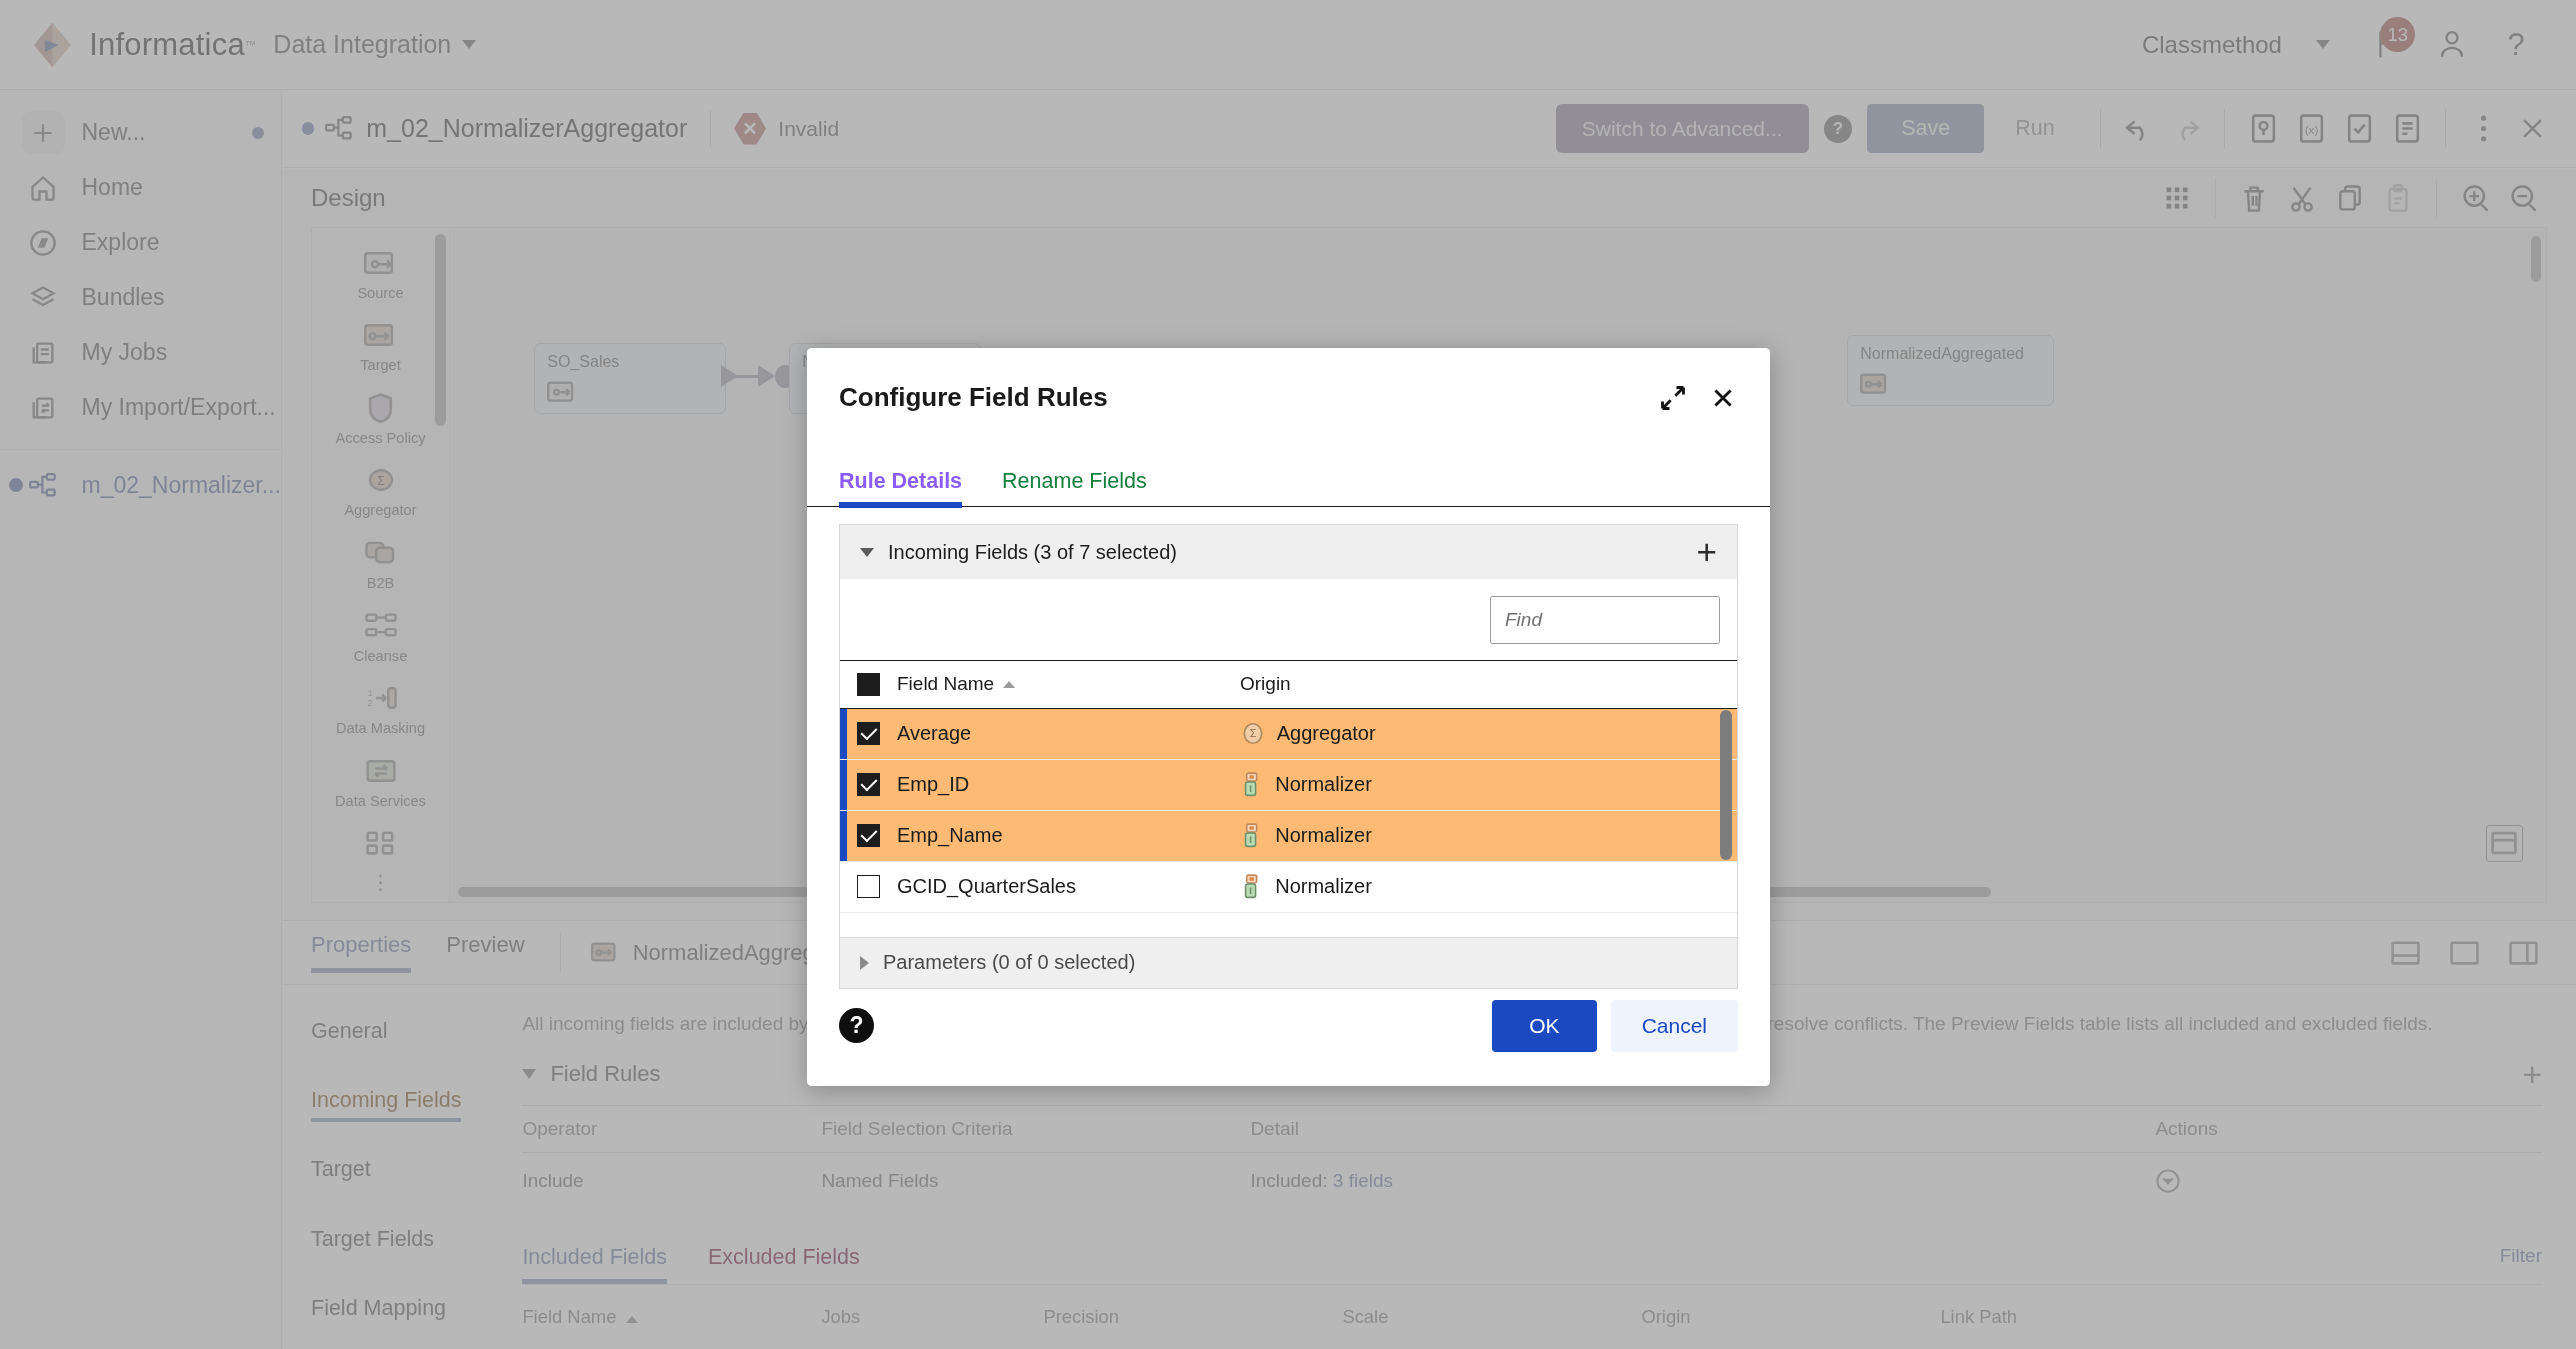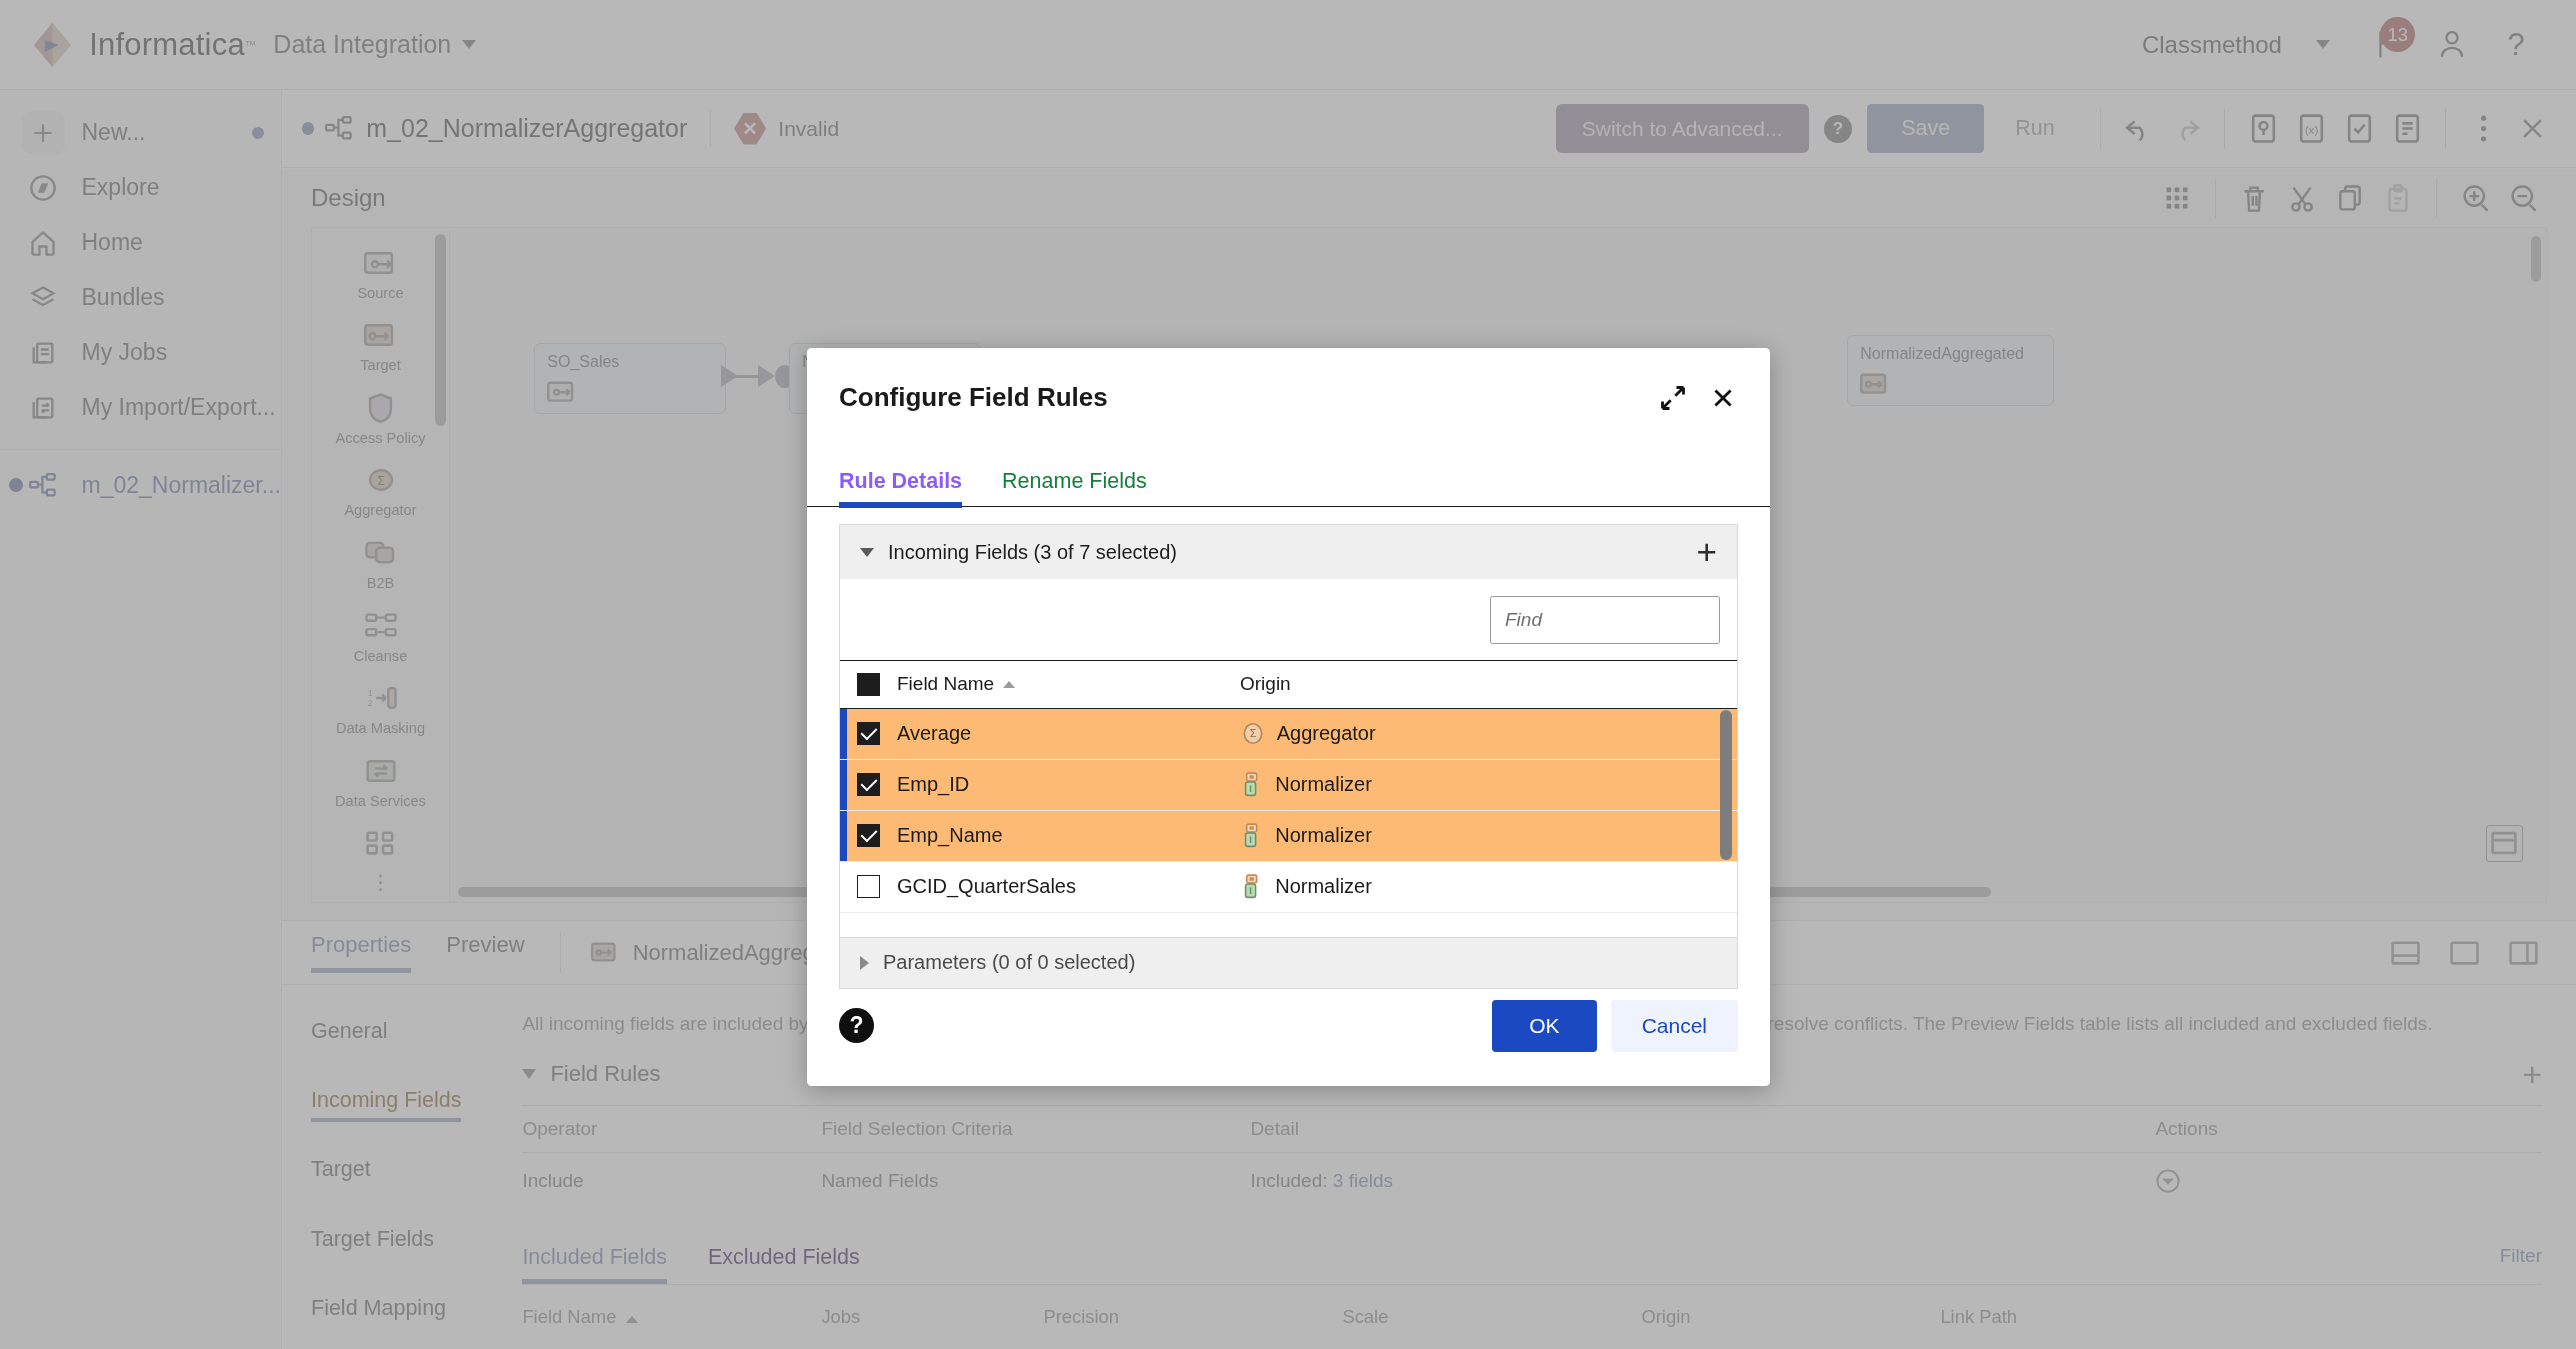--- a/index.html
+++ b/index.html
@@ -214,21 +214,21 @@
   }
   .fr-plus { margin-left: auto; font-size: 34px; color: #8d8d8d; line-height: 1; }
   .rules-table { width: 100%; border-collapse: collapse; font-size: 19px; color: #7c7c7c; }
   .rules-table th {
     text-align: left; font-weight: normal; padding: 12.3px 0;
     border-top: 0.8px solid #e0e0e0; border-bottom: 0.8px solid #e0e0e0; color:#8d8d8d;
   }
   .rules-table td { padding: 15.3px 0; }
   .link-blue { color: #7189c9; }
   .sub-tabs { display: flex; margin-top: 35px; border-bottom: 0.8px solid #e4e4e4; font-size: 21.5px; }
-  .stab { margin-right: 41px; color: #4c1d95; position: relative; padding-bottom: 14px; }
+  .stab { margin-right: 41px; color: #be185d; position: relative; padding-bottom: 14px; }
   .stab.active { color: #7189c9; }
   .stab.active::after {
     content: ''; position: absolute; left: 0; bottom: 0; width: 100%;
     height: 4.6px; background: #8ca2cf;
   }
   .filter-link { margin-left: auto; color: #7189c9; font-size: 19px; padding-bottom:14px; }
   .fields-head {
     display: flex; font-size: 18.4px; color: #8d8d8d; padding: 21.5px 0 0 0;
   }
   .fh-col { }
@@ -394,33 +394,33 @@
           <svg width="26" height="26" viewBox="0 0 24 24" stroke="currentColor" stroke-width="2">
               <path d="M12 4v16M4 12h16"></path>
             </svg>
         </span>
         <span>New...</span>
         <span class="side-dot-small"></span>
       </div>
       <div class="side-item">
         <span class="si-icon">
           <svg width="28" height="28" viewBox="0 0 24 24" fill="none" stroke="currentColor" stroke-width="2">
-              <circle cx="12" cy="12" r="10"></circle>
-              <path d="M15 9l-2.5 6L9 15l2.5-6z" fill="currentColor"></path>
-            </svg>
-        </span>
-        <span>Explore</span>
+              <path d="M3 11l9-8 9 8v10a1 1 0 0 1-1 1h-5v-7h-6v7H4a1 1 0 0 1-1-1z"></path>
+            </svg>
+        </span>
+        <span>Home</span>
       </div>
       <div class="side-item">
         <span class="si-icon">
           <svg width="28" height="28" viewBox="0 0 24 24" fill="none" stroke="currentColor" stroke-width="2">
-              <path d="M3 11l9-8 9 8v10a1 1 0 0 1-1 1h-5v-7h-6v7H4a1 1 0 0 1-1-1z"></path>
-            </svg>
-        </span>
-        <span>Home</span>
+              <circle cx="12" cy="12" r="10"></circle>
+              <path d="M15 9l-2.5 6L9 15l2.5-6z" fill="currentColor"></path>
+            </svg>
+        </span>
+        <span>Explore</span>
       </div>
       <div class="side-item">
         <span class="si-icon">
           <svg width="28" height="28" viewBox="0 0 24 24" fill="none" stroke="currentColor" stroke-width="2">
               <path d="M12 3l9 5-9 5-9-5z"></path>
               <path d="M3 13l9 5 9-5"></path>
             </svg>
         </span>
         <span>Bundles</span>
       </div>

